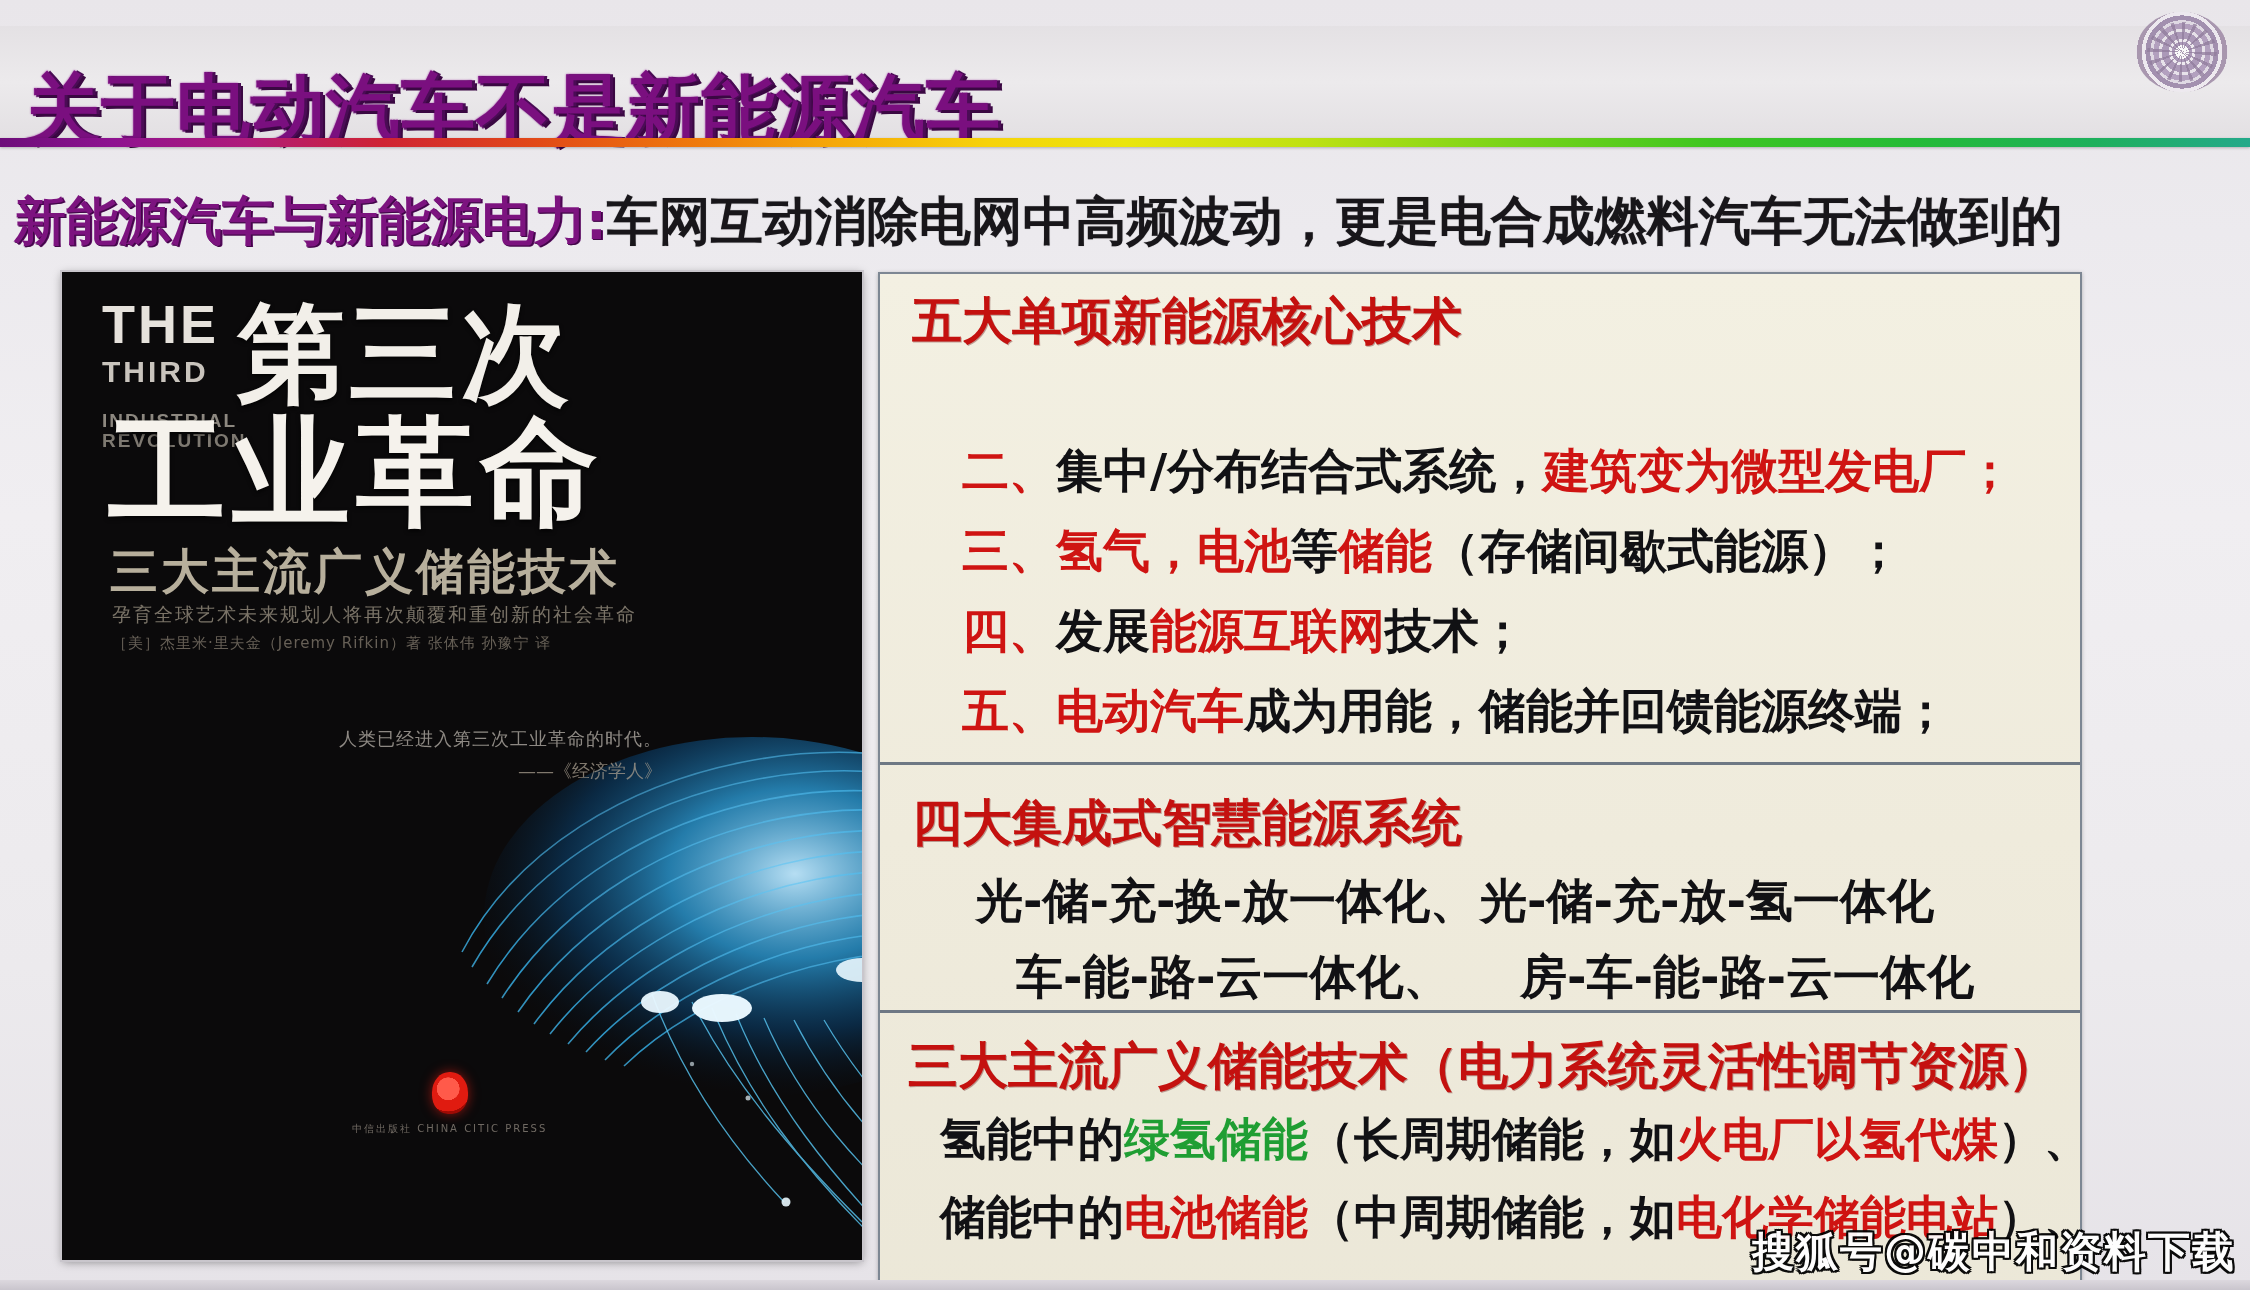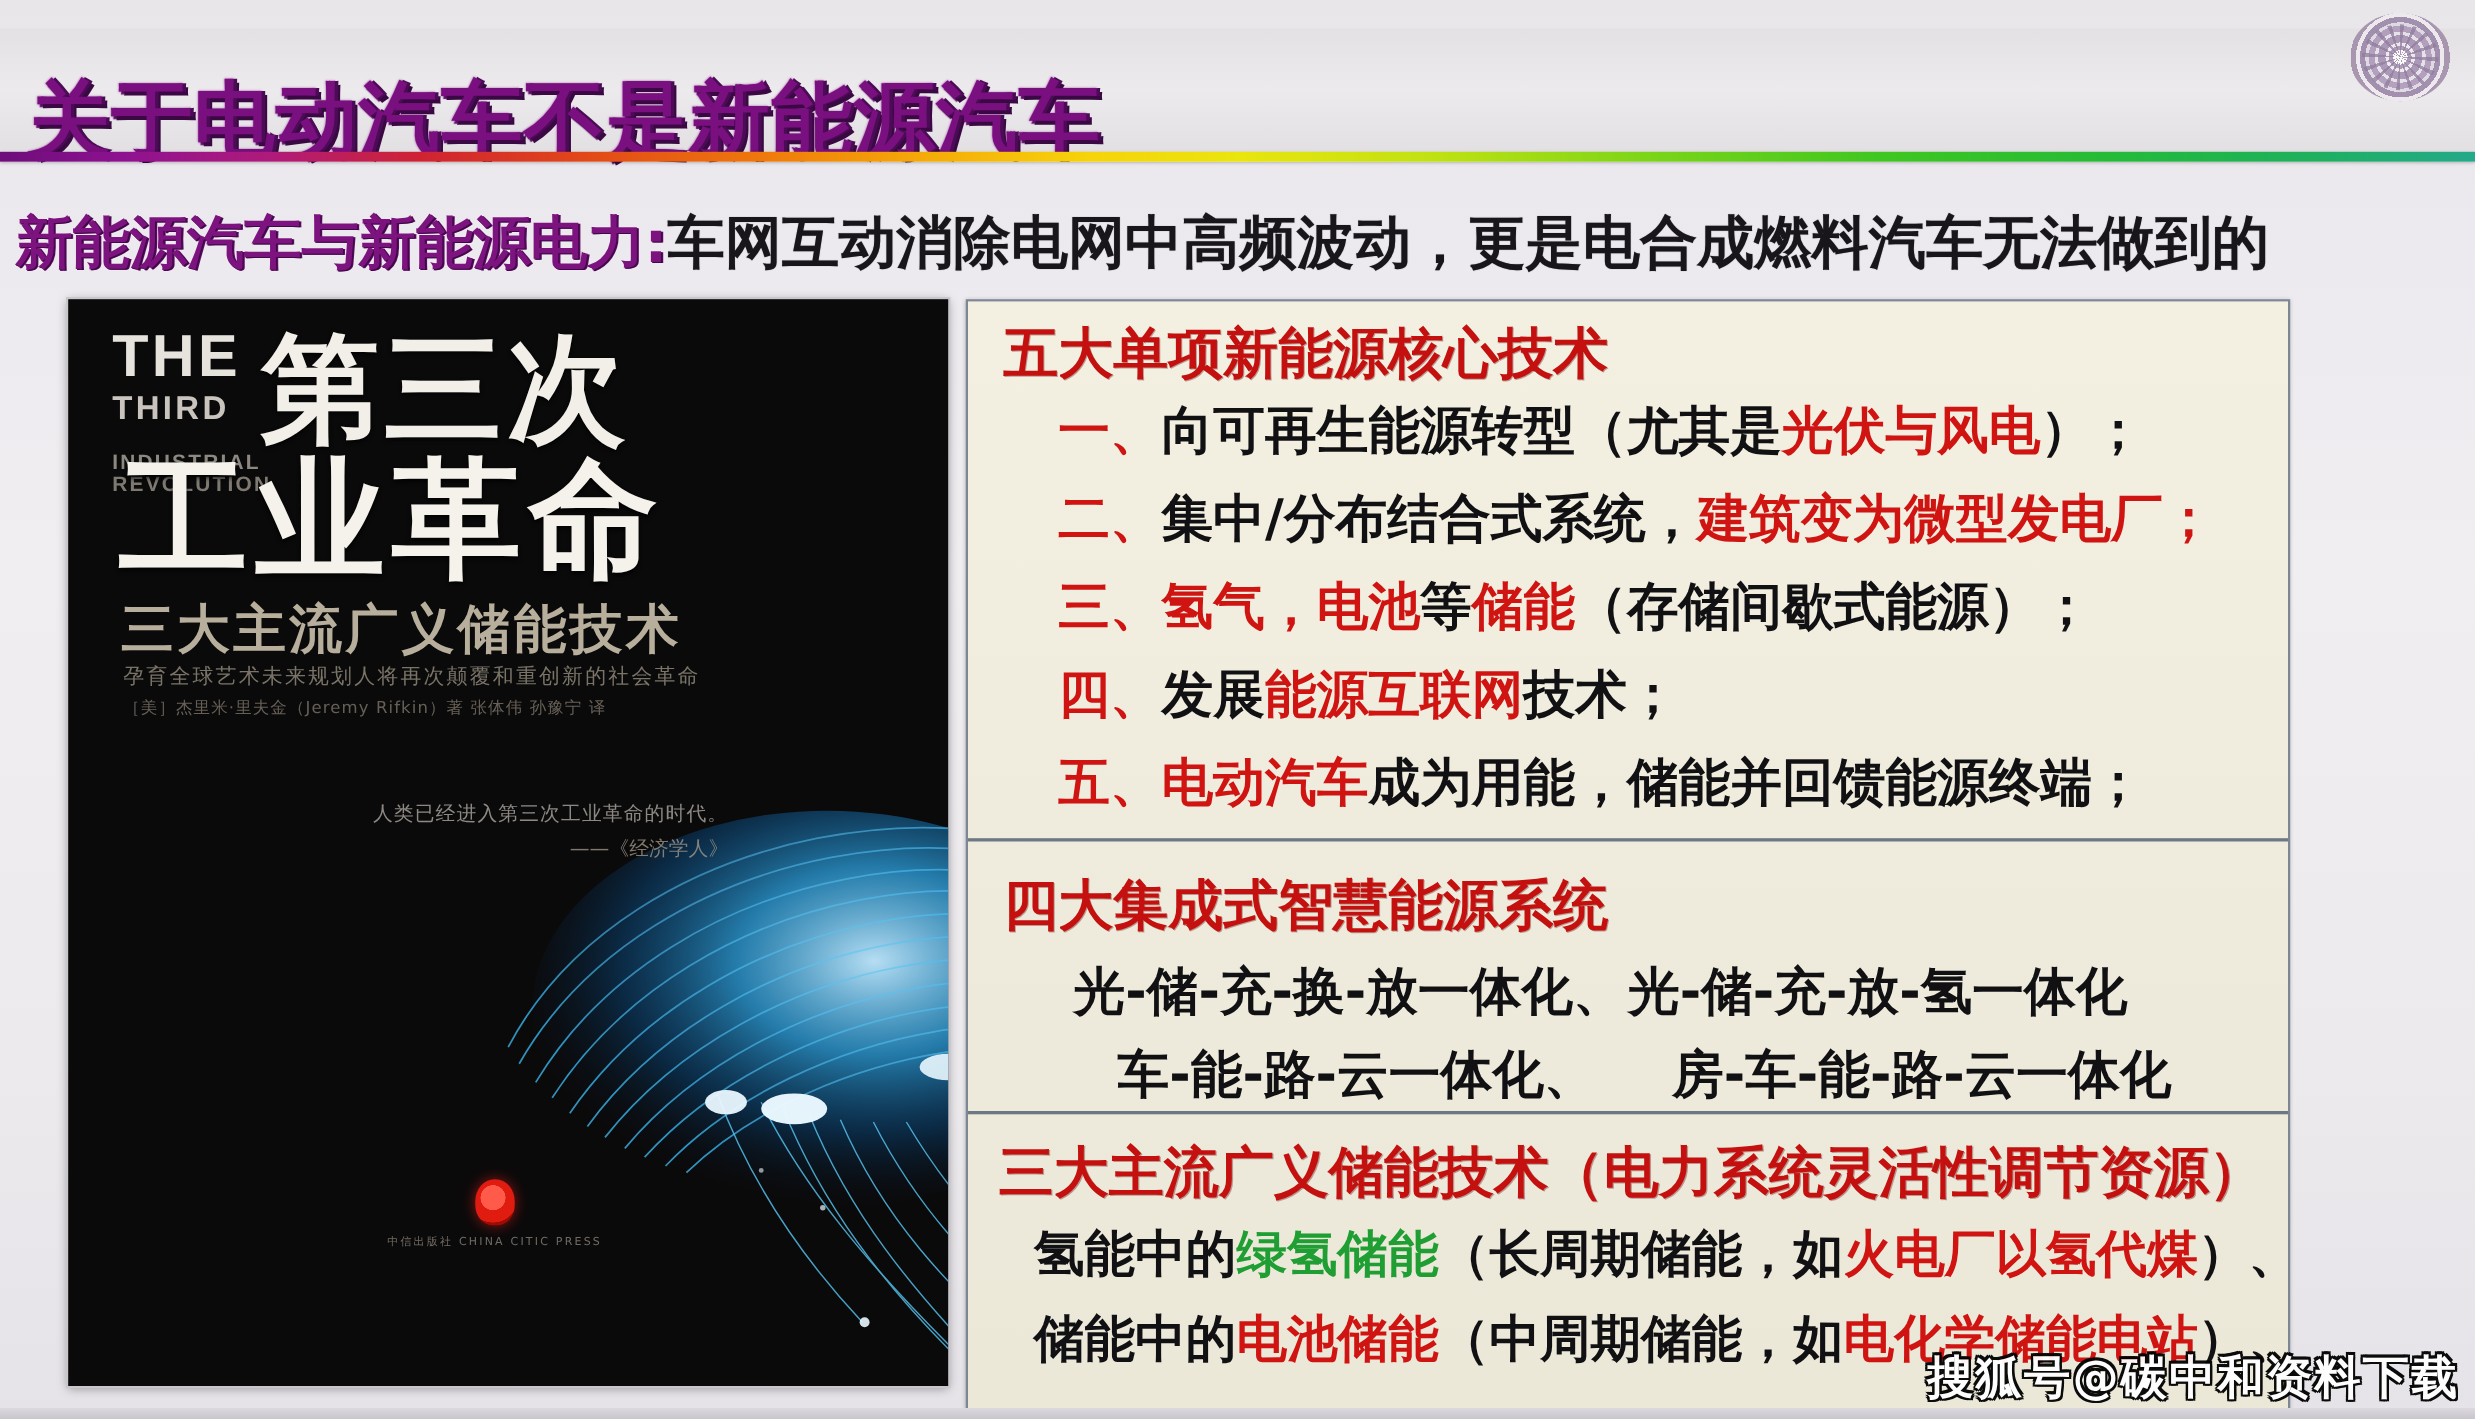--- a/index.html
+++ b/index.html
@@ -317,23 +317,20 @@
 
       <div id="pub-logo"></div>
       <div id="pub-text">中信出版社  CHINA CITIC PRESS</div>
     </div>
   </div>
 
   <div id="panel">
 
     <div id="s1">
       <div class="sec-head hd">五大单项新能源核心技术</div>
-      <div class="bullet li i1">
-        <span class="num">一、</span><span class="k">向可再生能源转型（尤其是</span><span class="r">光伏与风电</span><span class="k">）；</span>
-      </div>
       <div class="bullet li i2">
         <span class="num">二、</span><span class="k">集中/分布结合式系统，</span><span class="r">建筑变为微型发电厂；</span>
       </div>
       <div class="bullet li i3">
         <span class="num">三、</span><span class="r">氢气，电池</span><span class="k">等</span><span class="r">储能</span><span class="k">（存储间歇式能源）；</span>
       </div>
       <div class="bullet li i4">
         <span class="num">四、</span><span class="k">发展</span><span class="r">能源互联网</span><span class="k">技术；</span>
       </div>
       <div class="bullet li i5">

